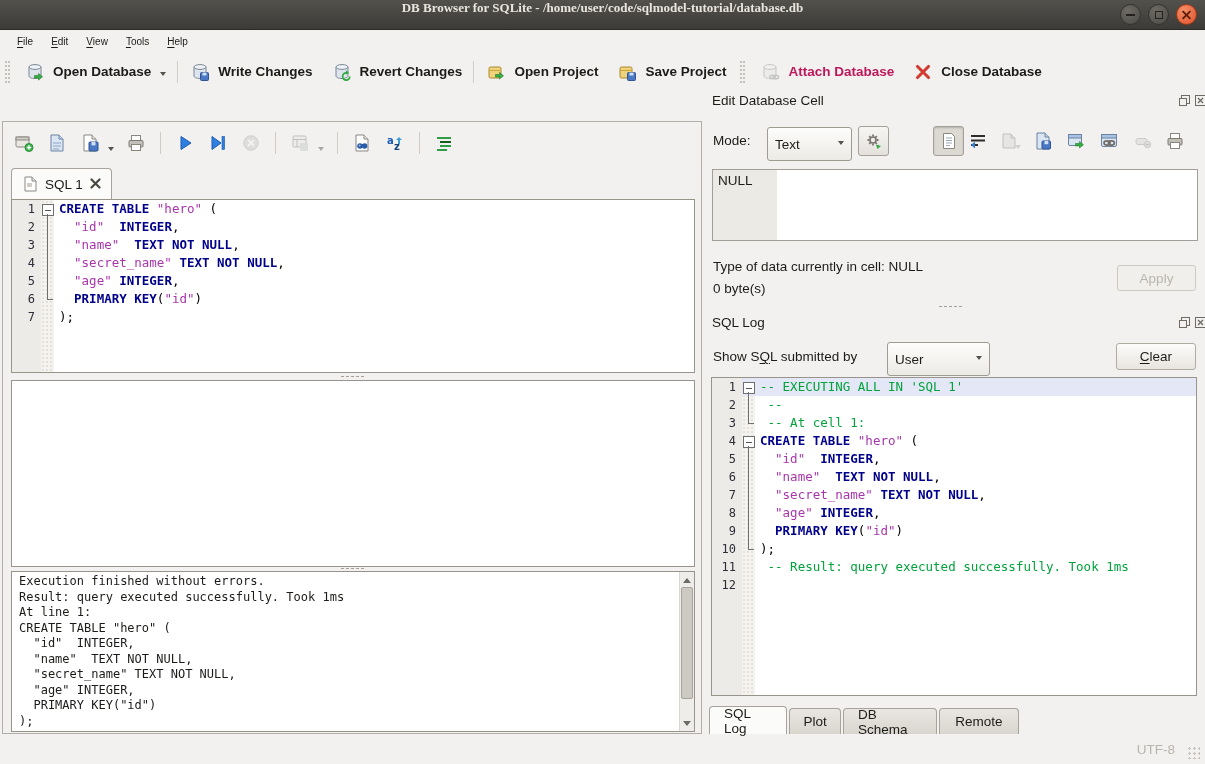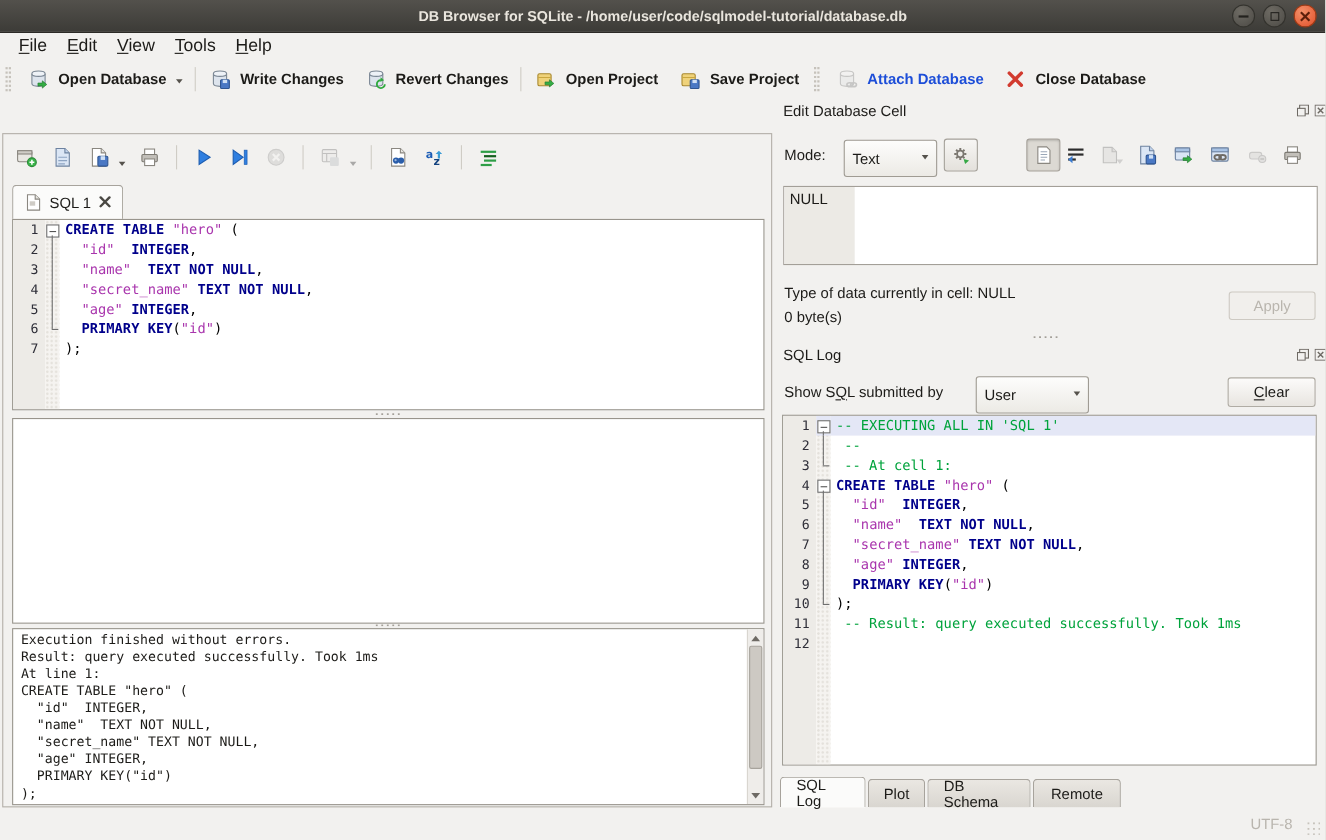--- a/index.html
+++ b/index.html
@@ -3,44 +3,44 @@
 <meta charset="utf-8">
 <style>
   * { box-sizing: border-box; margin: 0; padding: 0; }
   body { font-family: "Liberation Sans", sans-serif; background:#d8d5d0; }
   #app { position: relative; width: 1205px; height: 764px; background:#f2f1ef; overflow: hidden;
          font-size: 13px; color:#1c1b18; }
 
   
   .titlebar { position:absolute; left:0; top:0; width:100%; height:30px;
     background: linear-gradient(#53514c, #3c3b37); border-bottom:1px solid #2b2a26;
-    display:flex; align-items:center; justify-content:center; }
+    display:flex; justify-content:center;font-family:Liberation Serif, serif; }
   .titlebar .title { color:#e9e5dd; font-weight:bold; font-size:13px; }
   .win-btns { position:absolute; right:8px; top:4px; display:flex; gap:7px; }
   .win-btn { width:21px; height:21px; border-radius:50%;
     background: radial-gradient(circle at 35% 30%, #6e6b64, #4c4a45);
     border:1px solid #33322d; position:relative; }
   .win-btn.close { background: radial-gradient(circle at 35% 30%, #f49069, #e0502a); border-color:#a03a15; }
   .g-min { position:absolute; left:5px; top:9px; width:9px; height:2px; background:#23221e; }
   .g-max { position:absolute; left:6px; top:6px; width:8px; height:8px; border:1.5px solid #23221e; }
   .g-x1,.g-x2 { position:absolute; left:4px; top:9px; width:11px; height:2px; background:#5e1f0b; }
   .g-x1 { transform:rotate(45deg);} .g-x2 { transform:rotate(-45deg);}
 
   
   .menubar { position:absolute; left:0; top:30px; width:100%; height:23px;
-    display:flex; align-items:center; padding-left:8px; font-size:16px; }
+    display:flex; align-items:center; padding-left:8px; font-size:10px; }
   .menu-item { padding:2px 9px; }
   .mn { text-decoration: underline; text-underline-offset:2px; }
 
   
   .toolbar { position:absolute; left:0; top:53px; width:100%; height:37px;
     display:flex; align-items:center; }
   .tb-handle { width:5px; height:22px; border-left:2px dotted #c6c2bb; border-right:2px dotted #c6c2bb; margin:0 5px; }
   .tb-btn { display:flex; align-items:center; gap:7px; padding:4px 9px; font-weight:600; font-size:13.5px; }
-  .tb-btn.disabled { color:#1d4ed8; }
+  .tb-btn.disabled { color:#be185d; }
   .tb-btn.disabled svg { opacity:.4; filter:grayscale(1); }
   .dd-caret { width:0; height:0; border:3.5px solid transparent; border-top:4.5px solid #55524c; }
   .tb-btn .dd-caret { align-self:flex-end; margin-bottom:4px; margin-left:2px; }
 
   
   .main-tabs { position:absolute; left:2px; top:90px; height:32px; display:flex; align-items:flex-end; z-index:3; }
   .mtab { height:27px; padding:0 17px; display:flex; align-items:center;
     background: linear-gradient(#eae7e2, #d9d6d0); border:1px solid #a7a39c; border-bottom:none;
     border-radius:4px 4px 0 0; margin-right:3px; font-size:13.5px; }
   .mtab.active { height:31px; background:#fbfbfa; }

